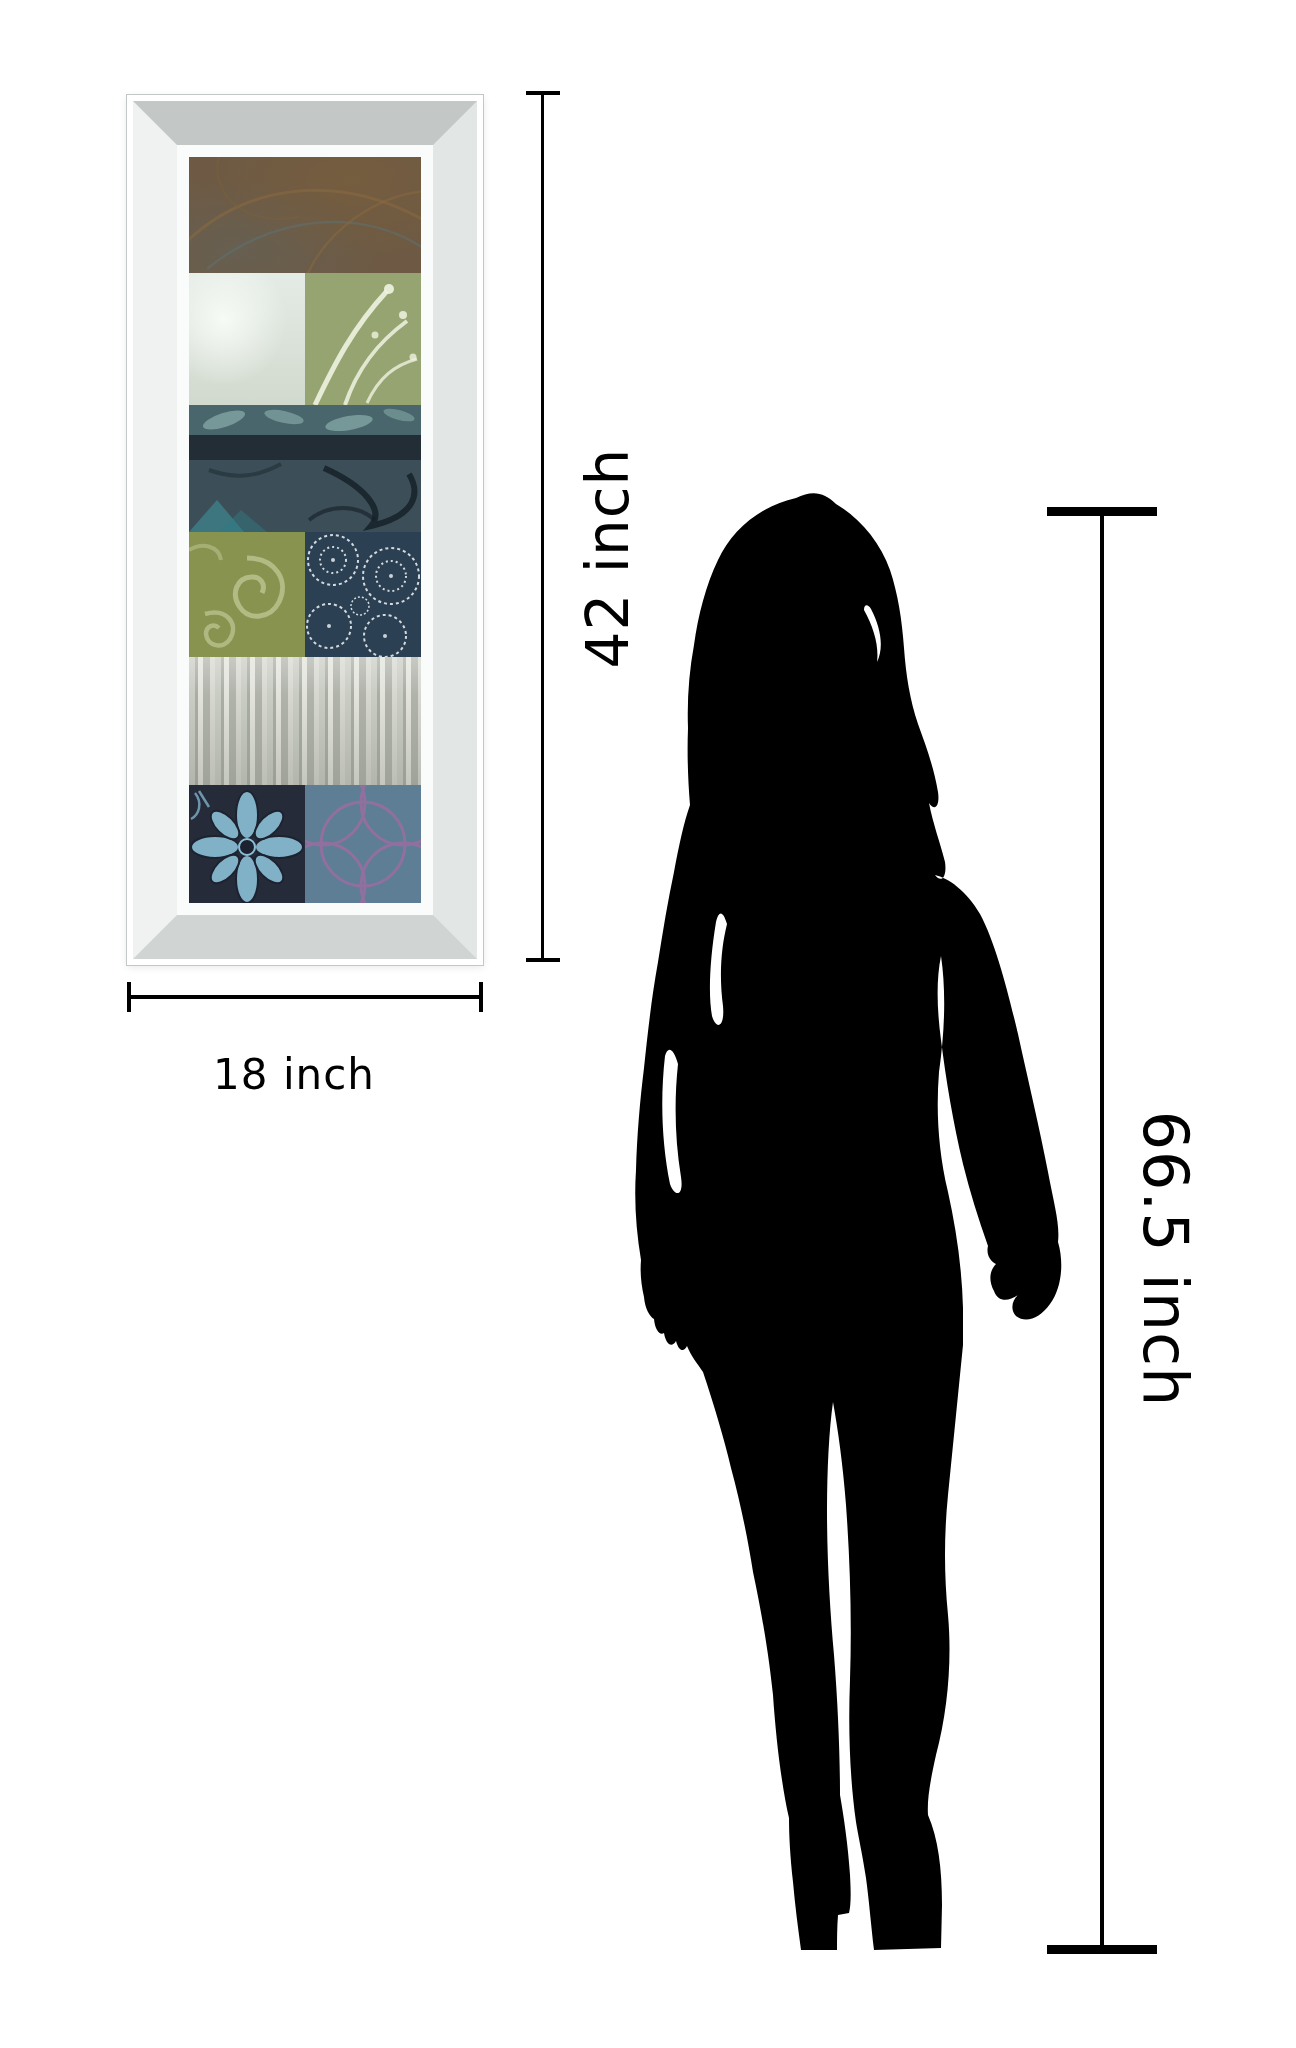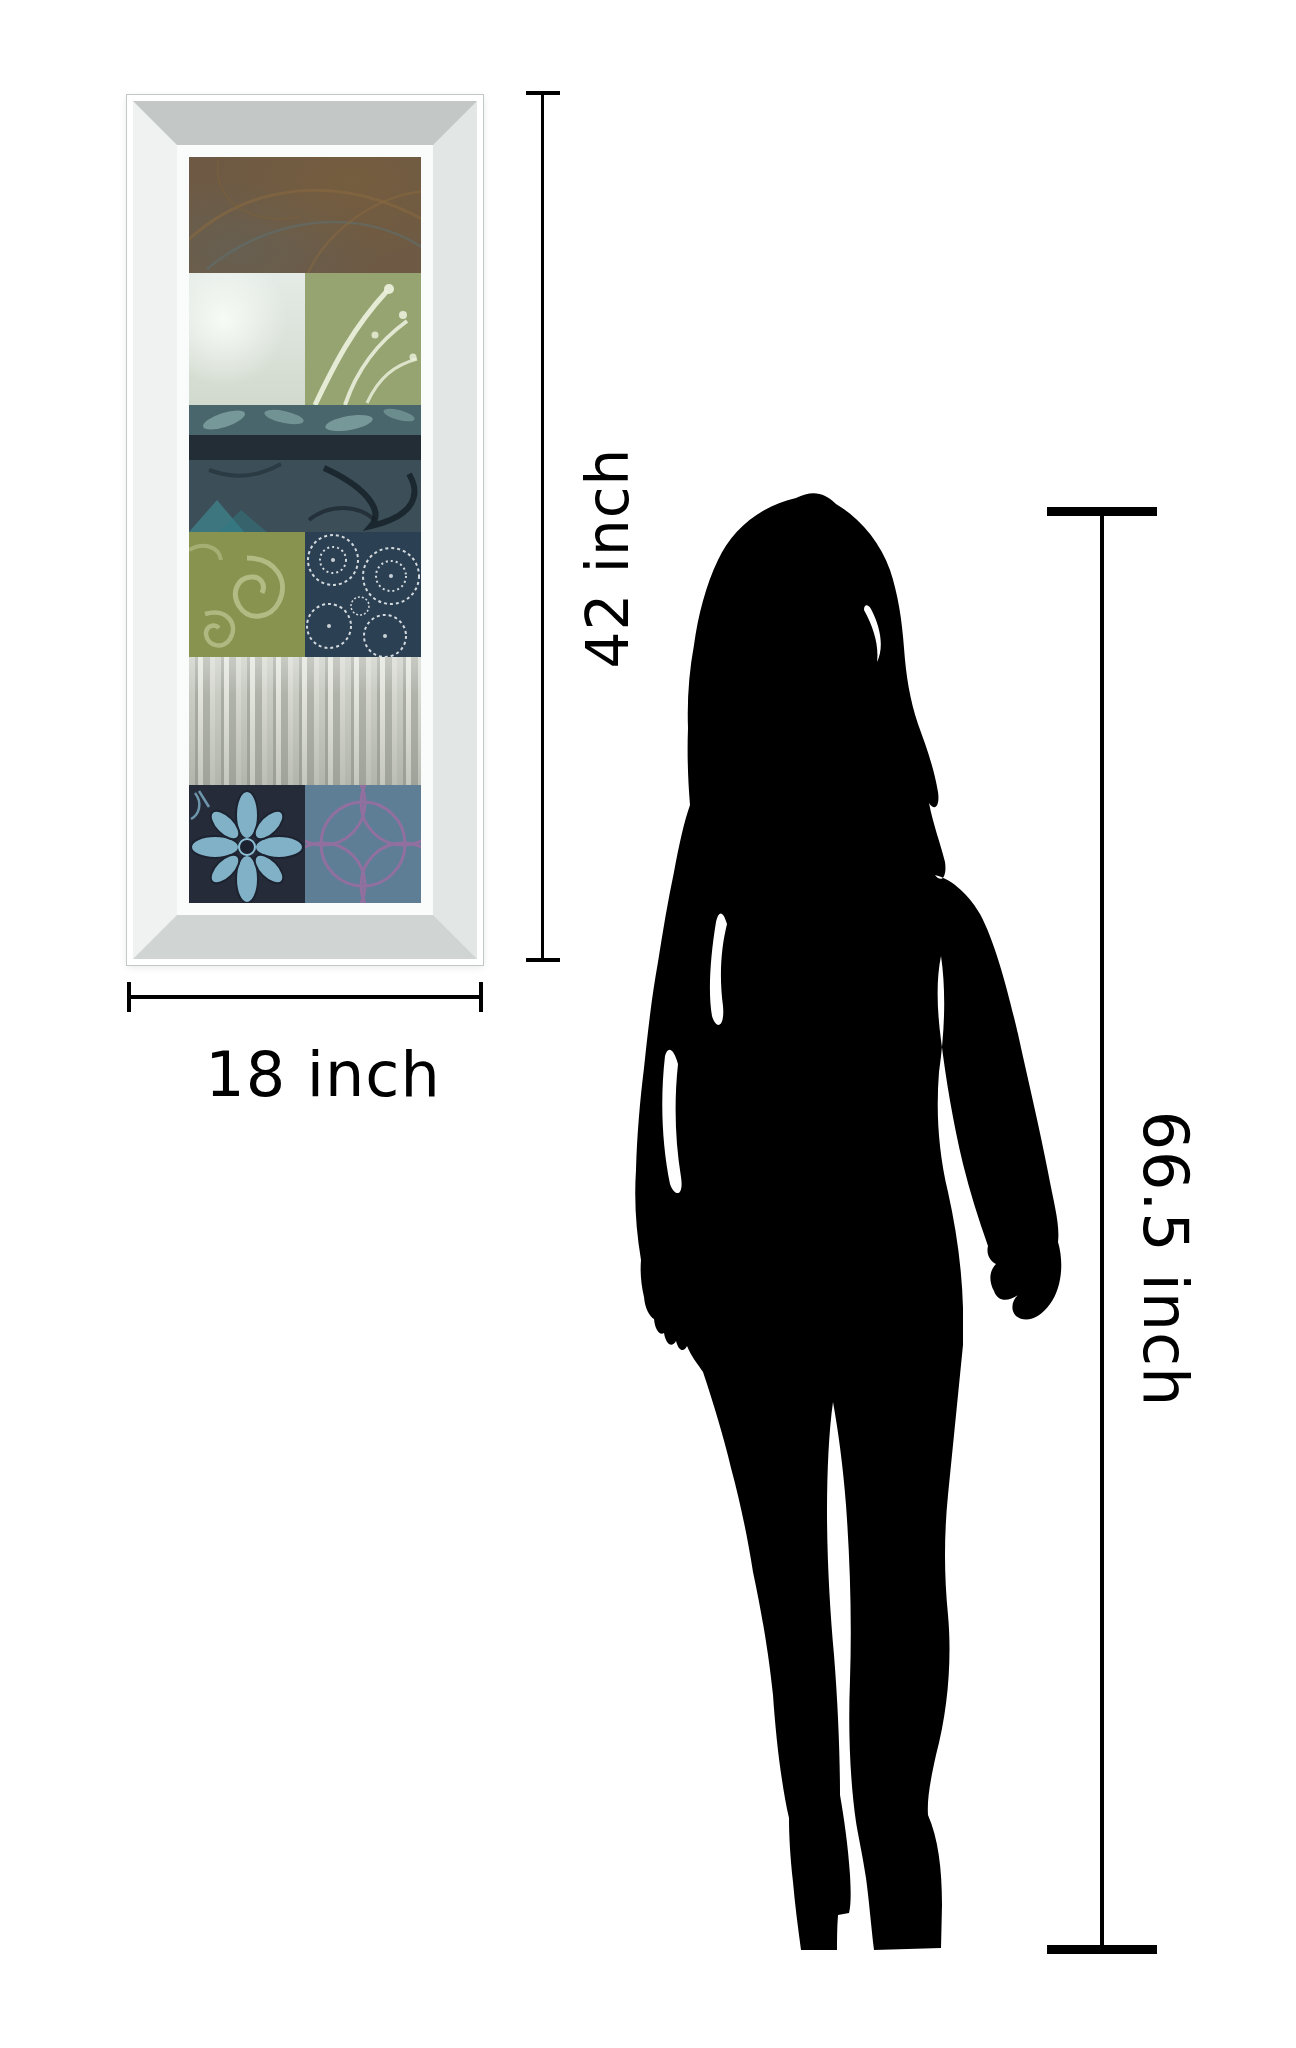--- a/index.html
+++ b/index.html
@@ -164,21 +164,21 @@
 </div>
 
 <div class="dim" style="left: 541px; top: 93px; width: 3px; height: 869px; background-color: rgb(0, 0, 0);"></div>
 <div class="dim" style="left: 526px; top: 91px; width: 34px; height: 4px; background-color: rgb(0, 0, 0);"></div>
 <div class="dim" style="left: 526px; top: 958px; width: 34px; height: 4px; background-color: rgb(0, 0, 0);"></div>
 <div class="dim-label rot-ccw" style="left:493px;top:528px;width:230px;height:60px;line-height:60px">42 inch</div>
 
 <div class="dim" style="left: 128px; top: 995px; width: 355px; height: 4px; background-color: rgb(0, 0, 0);"></div>
 <div class="dim" style="left: 127px; top: 982px; width: 4px; height: 30px; background-color: rgb(0, 0, 0);"></div>
 <div class="dim" style="left: 479px; top: 982px; width: 4px; height: 30px; background-color: rgb(0, 0, 0);"></div>
-<div class="dim-label" style="left:183px;top:1040px;width:280px;height:70px;line-height:70px;font-size:62px">18 inch</div>
+<div class="dim-label" style="left:154px;top:1040px;width:280px;height:70px;line-height:70px;font-size:42px">18 inch</div>
 
 <div class="dim" style="left: 1100px; top: 510px; width: 4px; height: 1442px; background-color: rgb(0, 0, 0);"></div>
 <div class="dim" style="left: 1047px; top: 507px; width: 110px; height: 9px; background-color: rgb(0, 0, 0);"></div>
 <div class="dim" style="left: 1047px; top: 1945px; width: 110px; height: 9px; background-color: rgb(0, 0, 0);"></div>
 <div class="dim-label rot-cw" style="left:1005px;top:1226px;width:320px;height:66px;line-height:66px;font-size:62px">66.5 inch</div>
 
 <svg style="position:absolute;left:600px;top:480px" width="490" height="1490" viewBox="600 480 490 1490">
   <path fill="#000000" fill-rule="evenodd" d="
     M 796 498
     C 812 490 824 492 836 504

